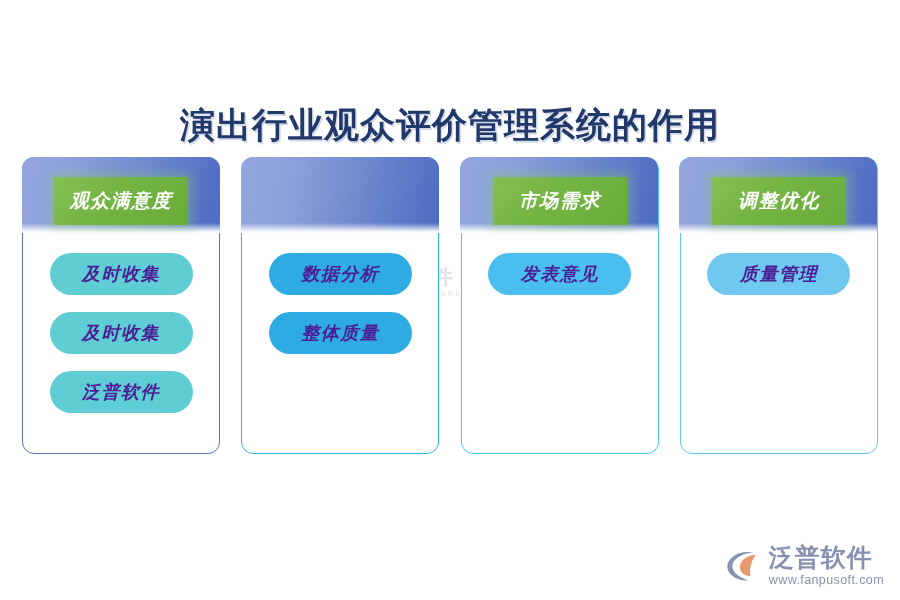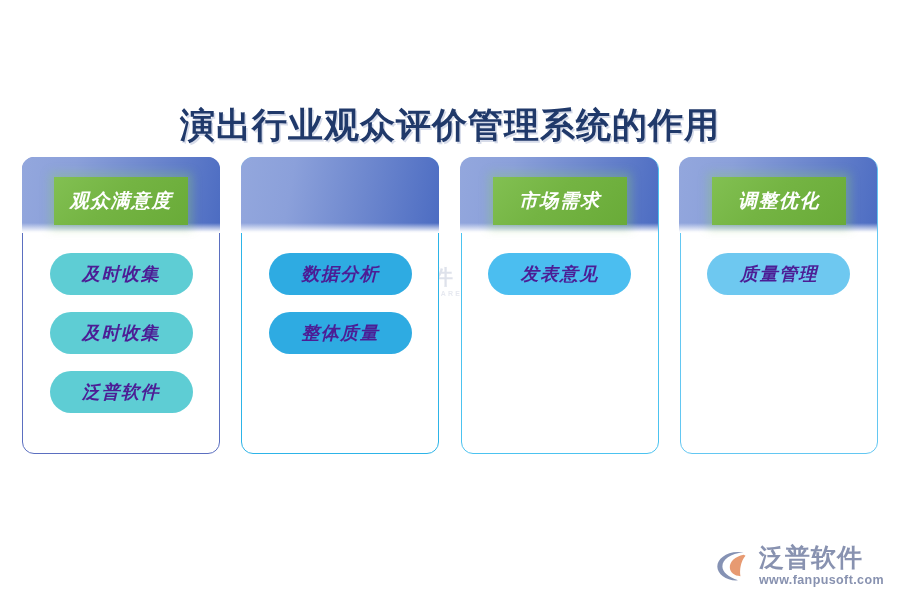--- a/index.html
+++ b/index.html
@@ -194,21 +194,21 @@
   .brand .cn {
     font-family: "Liberation Serif", "DejaVu Serif", serif;
     font-size: 25px;
     font-weight: bold;
     color: #8892b0;
     letter-spacing: 1px;
   }
   .brand .en {
     font-family: "Liberation Sans", sans-serif;
     font-size: 12.5px;
-    font-weight: bold;
+    font-weight: normal;
     color: #8892b0;
     letter-spacing: 0.4px;
     margin-top: 4px;
   }
 </style>
 </head>
 <body>
 
 <div class="stage">
 

